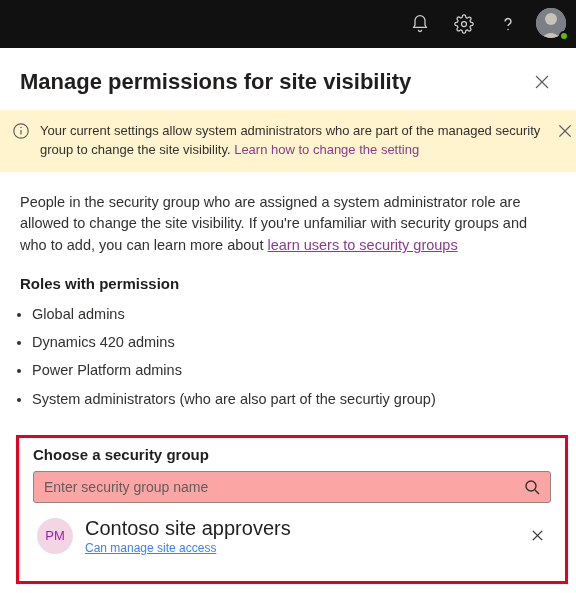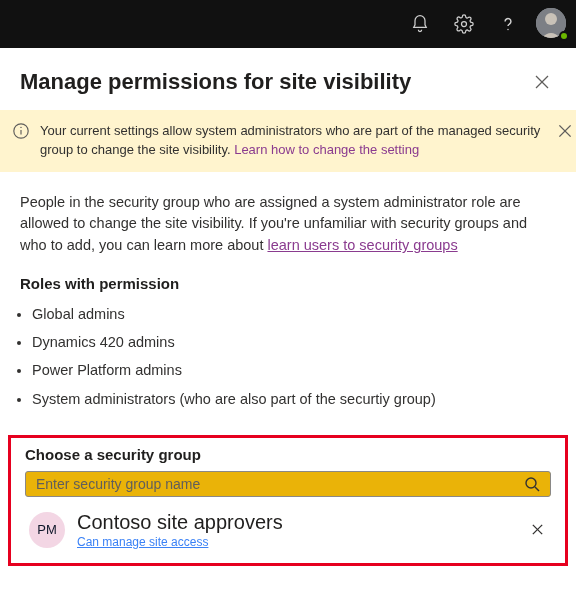--- a/index.html
+++ b/index.html
@@ -141,37 +141,37 @@
     }
     .role-list {
       list-style: disc;
       padding: 0 20px 8px 32px;
       font-size: 14.5px;
       line-height: 1.95;
       color: #323130;
     }
     .highlight-box {
       border: 3px solid #e6001f;
-      margin: 14px 8px 0 8px;
-      padding: 8px 14px 12px 14px;
+      margin: 14px 8px 0 16px;
+      padding: 8px 14px 24px 14px;
     }
     .highlight-heading {
       font-weight: 600;
       font-size: 15px;
       margin-bottom: 8px;
       color: #201f1e;
     }
     .search-field {
       border: 1px solid #8a8886;
       border-radius: 3px;
-      height: 26px;
+      height: 32px;
       display: flex;
       align-items: center;
       padding: 0 10px;
-      background: #eab308;
+      background: #fca5a5;
     }
     .search-input {
       flex: 1;
       border: none;
       outline: none;
       font-size: 14px;
       color: #605e5c;
       background: transparent;
     }
     .search-input::placeholder {
@@ -186,21 +186,21 @@
       display: flex;
       align-items: center;
       padding: 12px 4px 0 4px;
       gap: 12px;
     }
     .group-avatar {
       width: 36px;
       height: 36px;
       border-radius: 50%;
       background: #f3d6e4;
-      color: #0f172a;
+      color: #a21caf;
       display: flex;
       align-items: center;
       justify-content: center;
       font-size: 13px;
       font-weight: 500;
       flex-shrink: 0;
     }
     .group-text {
       flex: 1;
       line-height: 1.3;

